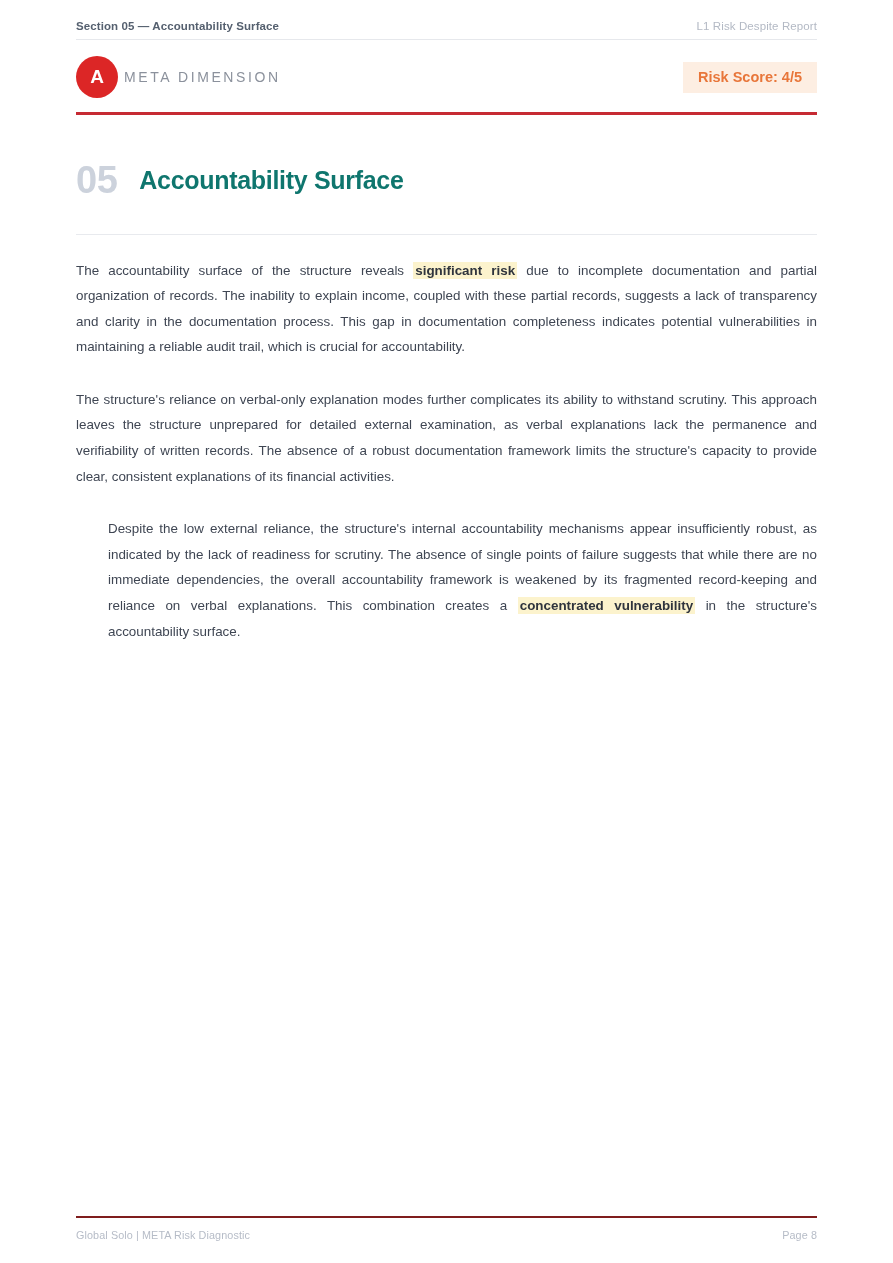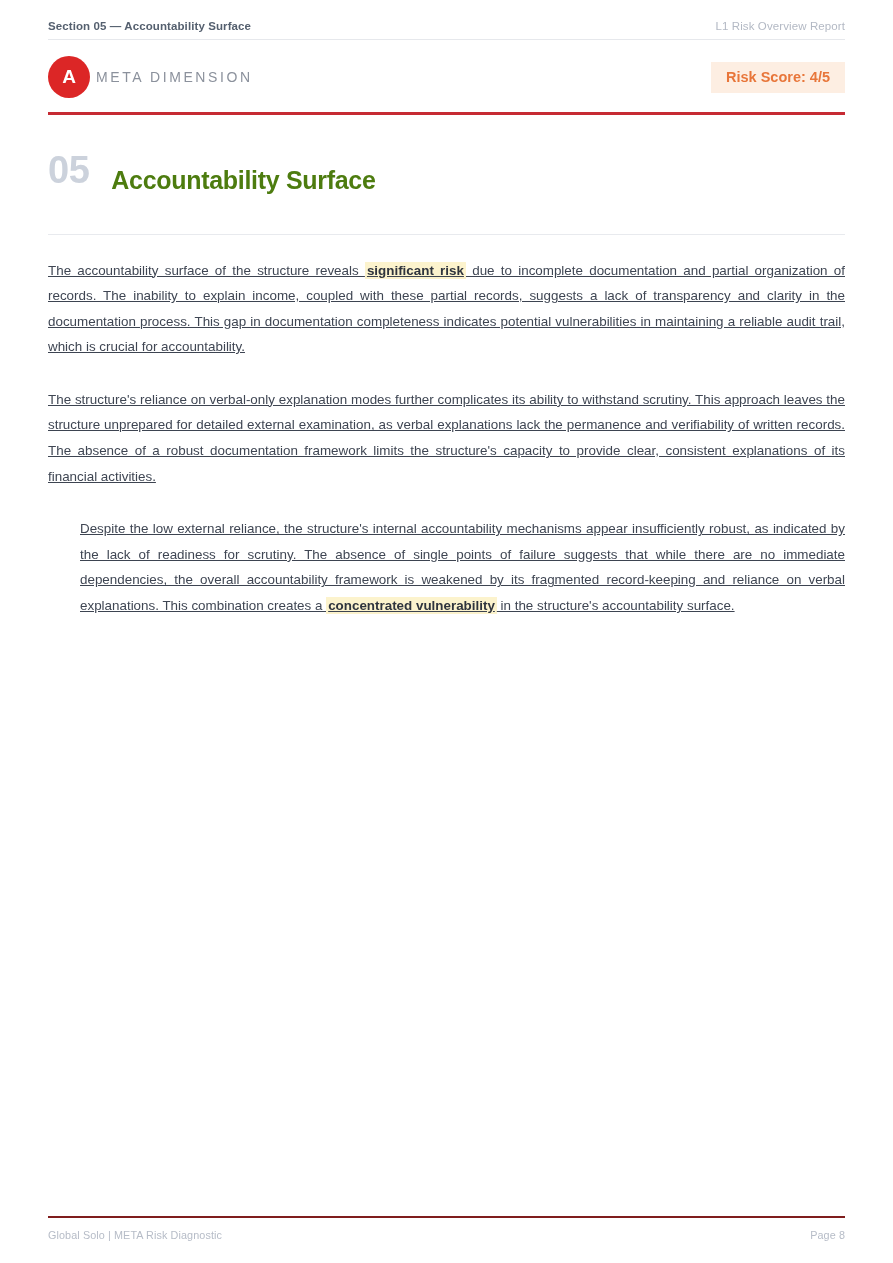--- a/index.html
+++ b/index.html
@@ -13,21 +13,21 @@
     font-family: "Liberation Sans", sans-serif;
     color: #3d4451;
     -webkit-font-smoothing: antialiased;
   }
 
   .page {
     position: relative;
     width: 893px;
     height: 1263px;
     box-sizing: border-box;
-    padding: 0 48px;
+    padding: 0 76px;
     display: flex;
     flex-direction: column;
   }
 
   
   .running-header {
     display: flex;
     justify-content: space-between;
     align-items: baseline;
     padding-top: 20px;
@@ -87,46 +87,45 @@
 
   .dimension-rule {
     margin-top: 14px;
     height: 3px;
     background: #c62a33;
   }
 
   
   .title-block {
     display: flex;
-    align-items: flex-start;
+    align-items: center;
     margin-top: 34px;
   }
   .title-number {
     font-size: 38px;
     font-weight: bold;
     color: #ccd2dc;
     letter-spacing: -0.5px;
   }
   .title-text {
     margin-left: 22px;
     font-size: 25px;
     font-weight: bold;
-    color: #4d7c0f;
+    color: #0f766e;
     letter-spacing: -0.3px;
   }
   .title-rule {
     margin-top: 22px;
     height: 1px;
     background: #e8eaee;
   }
 
   
   .body-copy {
     margin-top: 23px;
-    text-decoration: underline;
   }
   .body-copy p {
     margin: 0 0 27px 0;
     font-size: 13.4px;
     line-height: 25.6px;
     color: #3f4653;
     text-align: justify;
     hyphens: auto;
     -webkit-hyphens: auto;
   }
@@ -158,21 +157,21 @@
     letter-spacing: 0.1px;
   }
 </style>
 </head>
 <body>
 
 <div class="page">
 
   <div class="running-header">
     <div class="running-header-left">Section 05 — Accountability Surface</div>
-    <div class="running-header-right">L1 Risk Overview Report</div>
+    <div class="running-header-right">L1 Risk Despite Report</div>
   </div>
 
   <div class="dimension-band">
     <div class="dimension-left">
       <div class="dimension-badge">A</div>
       <div class="dimension-label">META DIMENSION</div>
     </div>
     <div class="risk-pill">Risk Score: 4/5</div>
   </div>
 

